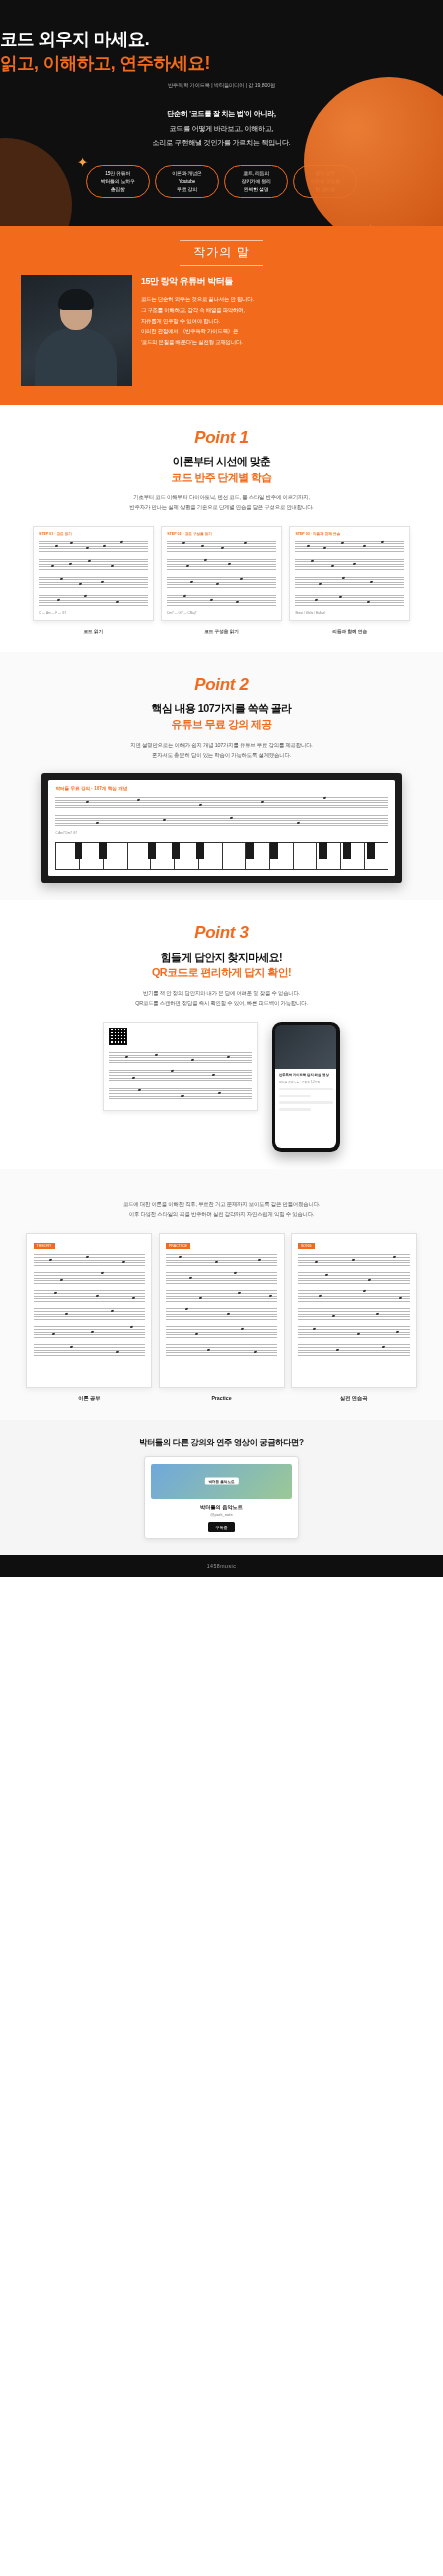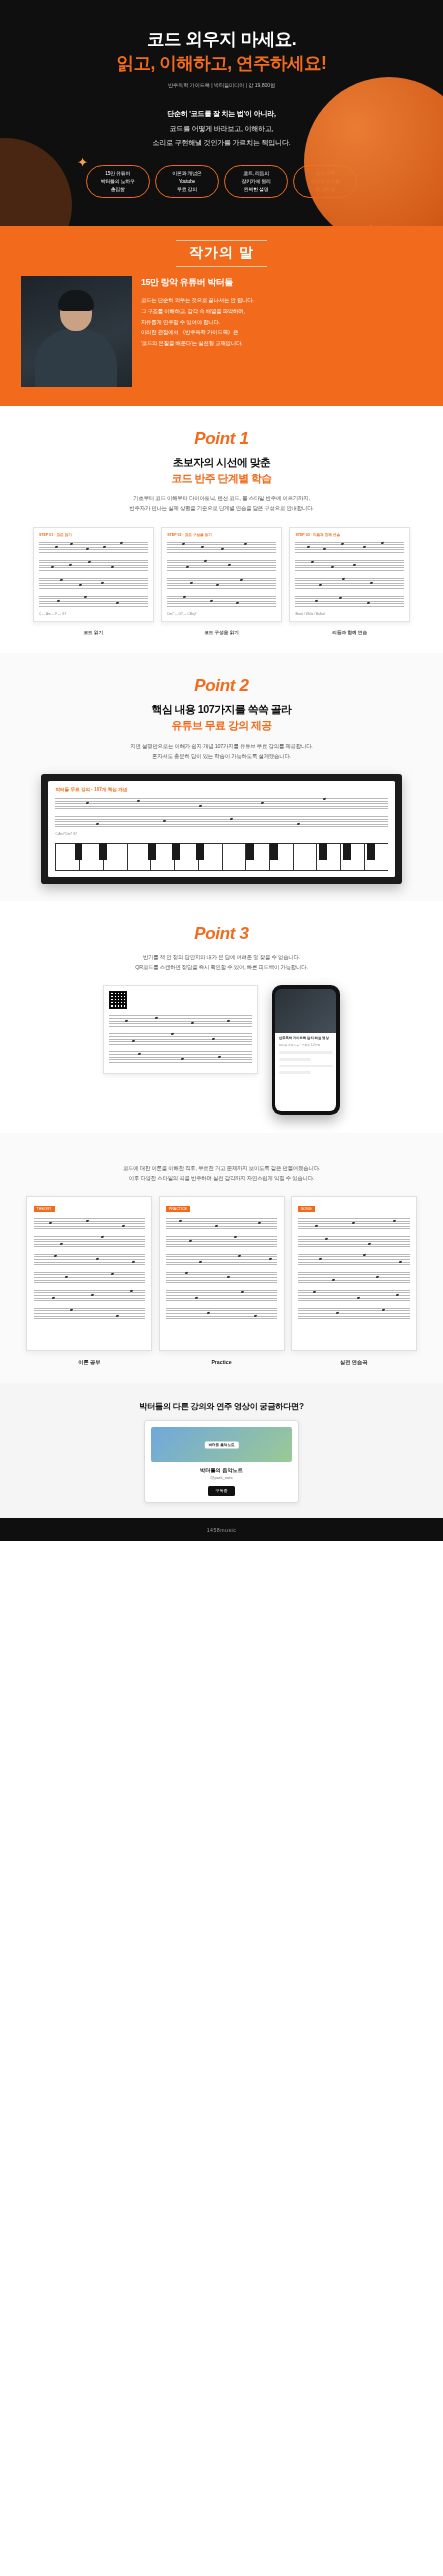--- a/index.html
+++ b/index.html
@@ -12,21 +12,21 @@
   .page { width: 443px; position: relative; overflow: hidden; }
 
   
   .hero {
     background: #0f0f0f;
     color: #fff;
     padding: 27px 0 0 0;
     position: relative;
     overflow: hidden;
   }
-  .hero-head { text-align: center; }
+  .hero-head { }
   .hero-head h1 {
     font-size: 17.5px;
     font-weight: 800;
     letter-spacing: -0.5px;
     line-height: 1.38;
   }
   .hero-head h1 .accent { color: #f26b1d; }
   .hero-book-wrap {
     margin-top: 20.6px;
     display: flex;
@@ -130,21 +130,21 @@
   .author {
     background: #f26b1d;
     position: relative;
     padding: 0 0 18.5px 0;
   }
   .author-title {
     text-align: center;
     padding: 13.4px 0 9.3px 0;
   }
   .author-title span {
-    color: #fff; font-size: 14px; font-weight: 700; letter-spacing: 1px;
+    color: #fff; font-size: 12px; font-weight: 400; letter-spacing: 1px;
     border-top: 0.5px solid rgba(255,255,255,.6);
     border-bottom: 0.5px solid rgba(255,255,255,.6);
     padding: 3.6px 13.4px;
     display: inline-block;
   }
   .author-body { display: flex; gap: 9.3px; padding: 0 20.6px; }
   .author-photo {
     width: 111px; height: 111px;
     background: linear-gradient(160deg,#1d2329,#2f3840 60%,#20262c);
     position: relative;
@@ -333,21 +333,21 @@
         <p>자유롭게 연주할 수 있어야 합니다.</p>
         <p>이러한 관점에서 《반주독학 가이드북》은</p>
         <p>'코드의 본질을 배운다'는 실전형 교재입니다.</p>
       </div>
     </div>
   </section>
 
   <section class="point">
     <div class="point-kicker">Point 1</div>
     <div class="point-sub">
-      <span>초보자의 시선에 맞춘</span><br>
+      <span>이론부터 시선에 맞춘</span><br>
       <span class="hl">코드 반주 단계별 학습</span>
     </div>
     <div class="point-desc">
       <span>기초부터 코드 이해부터 다이아토닉, 텐션 코드, 물 스타일 반주에 이르기까지,</span><br>
       <span>반주자가 만나는 실제 상황을 기준으로 단계별 연습을 담은 구성으로 안내합니다.</span>
     </div>
 
     <div class="sheet-row">
       <div class="sheet" style="width:121px;">
         <div class="sh-title">STEP 01 · 코드 읽기</div>
@@ -561,20 +561,24 @@
           <span class="b" style="left:264px"></span>
           <span class="b" style="left:288px"></span>
           <span class="b" style="left:312px"></span>
         </div>
       </div>
     </div>
   </section>
 
   <section class="point">
     <div class="point-kicker">Point 3</div>
+    <div class="point-sub">
+      <span>힘들게 답안지 찾지마세요!</span><br>
+      <span class="hl">QR코드로 편리하게 답지 확인!</span>
+    </div>
     <div class="point-desc">
       <span>반기를 책 안 정의 답안지와 내가 본 답에 어려운 및 찾을 수 없습니다.</span><br>
       <span>QR코드를 스캔하면 정답을 즉시 확인할 수 있어, 빠른 피드백이 가능합니다.</span>
     </div>
 
     <div class="phones">
       <div class="qr-sheet">
         <div class="qr-box"></div>
         <div class="staff" style="margin-top:5.2px">
             <i></i>

